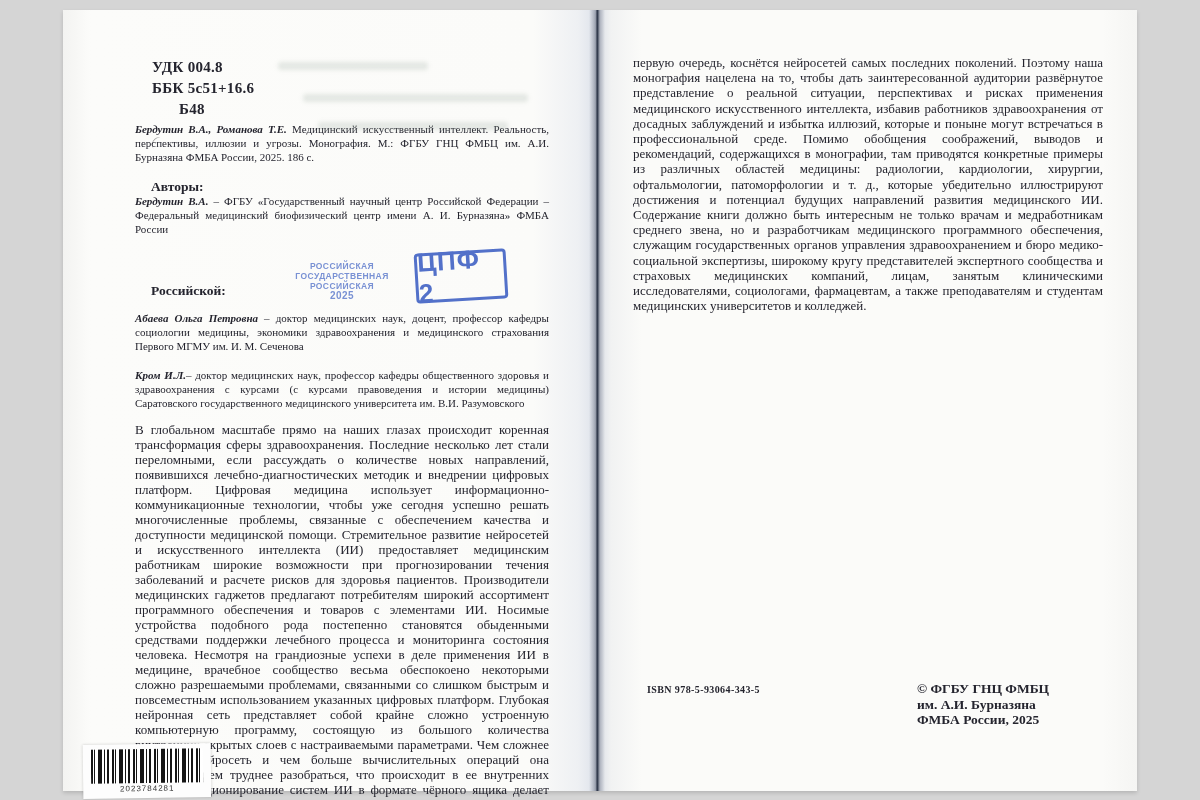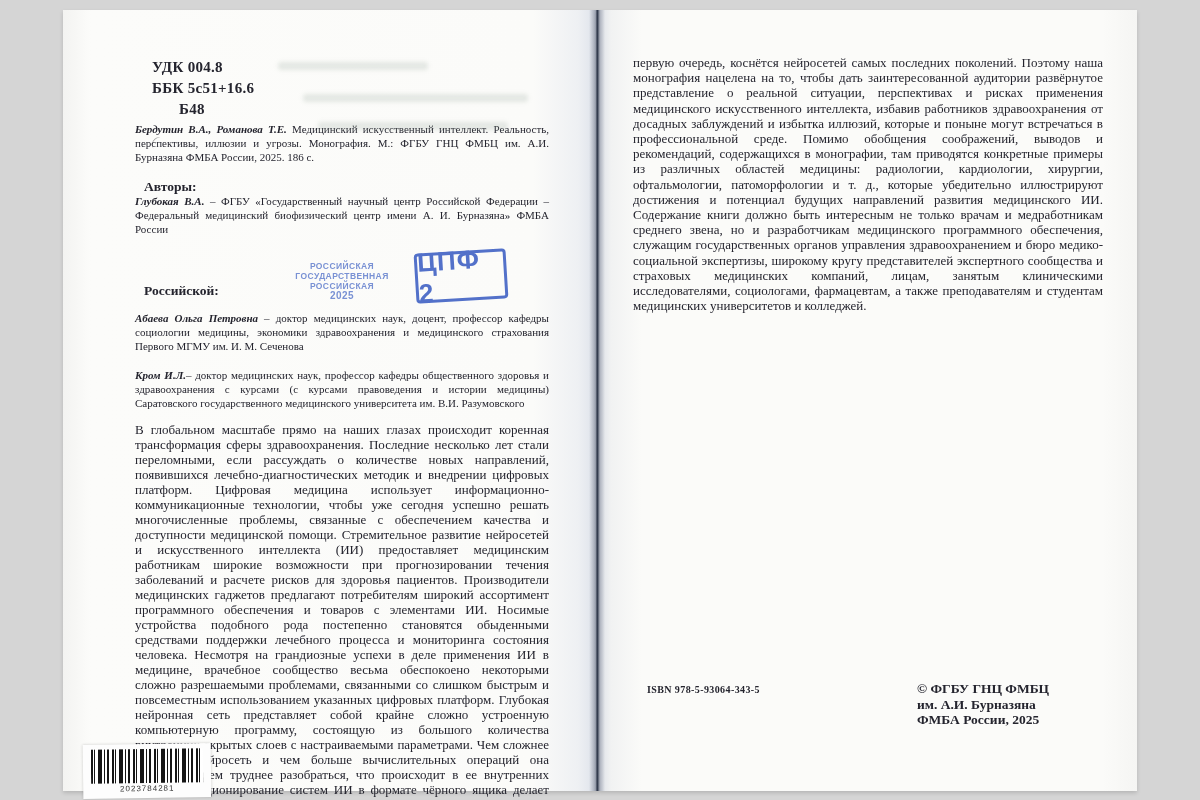--- a/index.html
+++ b/index.html
@@ -24,21 +24,21 @@
   .spine{
     position:absolute;left:526px;top:0;width:16px;height:100%;z-index:6;
     background:linear-gradient(90deg,rgba(40,50,70,0) 0%,rgba(45,55,80,0.35) 40%,rgba(18,28,48,0.88) 52%,rgba(45,55,80,0.28) 68%,rgba(0,0,0,0) 100%);
   }
   .abs{position:absolute;}
   .bi{font-weight:bold;font-style:italic;}
   .udk{left:89px;top:47px;font-size:15px;line-height:21px;font-weight:bold;letter-spacing:0.3px;}
   .udk .indent{padding-left:27px;}
   .smalltext{font-size:11px;line-height:14px;text-align:justify;}
   .citation{left:72px;top:112px;width:414px;}
-  .heading{left:81px;font-size:13.5px;font-weight:bold;}
+  .heading{left:88px;font-size:13.5px;font-weight:bold;}
   .entry{left:72px;width:414px;}
   .annotation{left:72px;top:412px;width:414px;font-size:13px;line-height:15px;text-align:justify;}
   .r-annotation{left:36px;top:45px;width:470px;font-size:13px;line-height:15.2px;text-align:justify;}
   .isbn{left:50px;top:674px;font-size:10px;font-weight:bold;letter-spacing:0.4px;}
   .copyright{left:320px;top:671px;width:178px;font-size:13.5px;line-height:15.5px;font-weight:bold;}
   .lib-stamp{
     left:216px;top:251px;width:126px;text-align:center;
     font-family:"Liberation Sans", sans-serif;
     font-size:8.5px;line-height:10px;font-weight:bold;letter-spacing:0.4px;
     color:#6b86d0;opacity:0.9;z-index:4;
@@ -92,21 +92,21 @@
     <div class="abs udk">
       <div>УДК 004.8</div>
       <div>ББК 5с51+16.6</div>
       <div class="indent">Б48</div>
     </div>
 
     <p class="abs smalltext citation" style="margin:0;"><span class="bi name">Бердутин В.А., Романова Т.Е.</span><span>  Медицинский искусственный интеллект. Реальность, перспективы, иллюзии и угрозы. Монография. М.: ФГБУ ГНЦ ФМБЦ им. А.И. Бурназяна ФМБА России, 2025. 186 с.</span></p>
 
     <div class="abs heading" style="top:169px;">Авторы:</div>
 
-    <p class="abs smalltext entry" style="margin:0;top:184px;"><span class="bi name">Глубокая В.А.</span><span> – ФГБУ «Государственный научный центр Российской Федерации – Федеральный медицинский биофизический центр имени А. И. Бурназяна» ФМБА России</span></p>
+    <p class="abs smalltext entry" style="margin:0;top:184px;"><span class="bi name">Бердутин В.А.</span><span> – ФГБУ «Государственный научный центр Российской Федерации – Федеральный медицинский биофизический центр имени А. И. Бурназяна» ФМБА России</span></p>
 
 
     <div class="abs lib-stamp">
       <div>РОССИЙСКАЯ</div>
       <div>ГОСУДАРСТВЕННАЯ</div>
       <div>РОССИЙСКАЯ</div>
       <div class="yr">2025</div>
     </div>
 
     <div class="abs box-stamp">ЦПФ 2</div>

